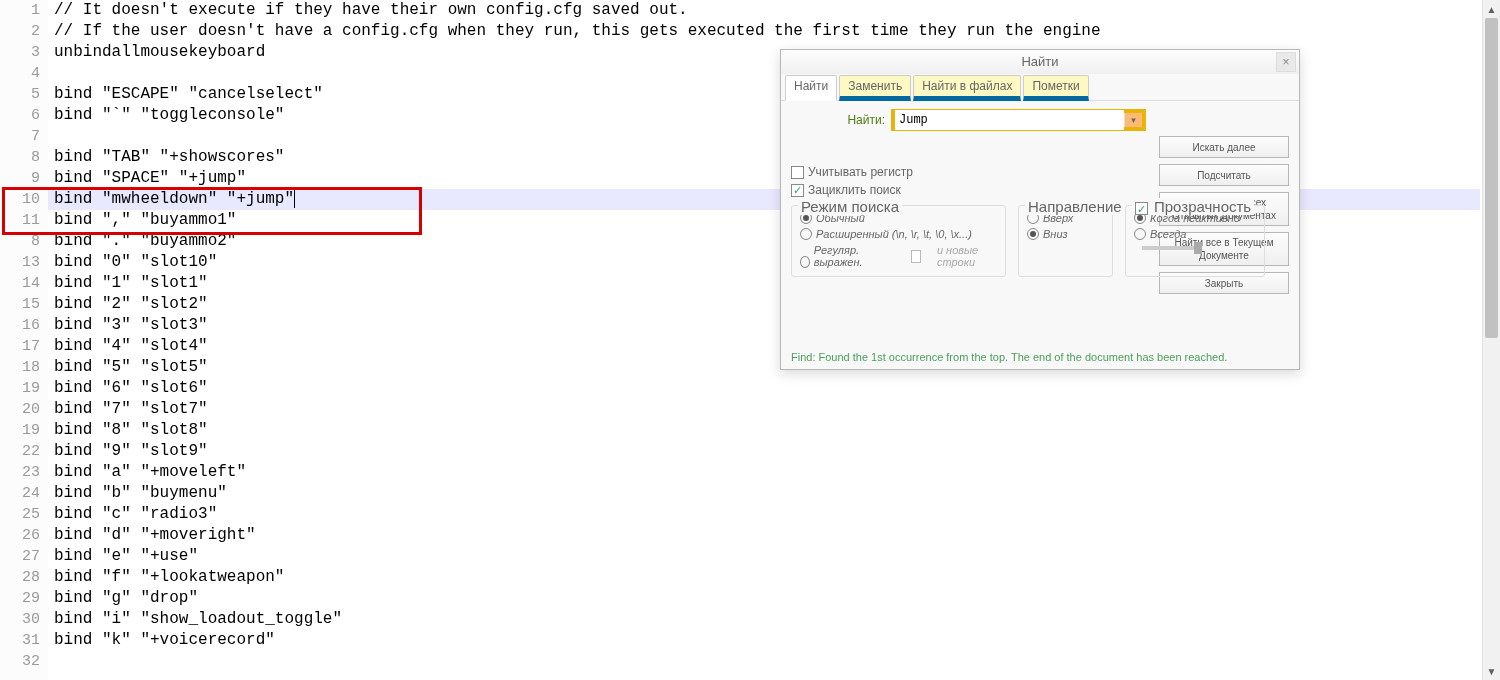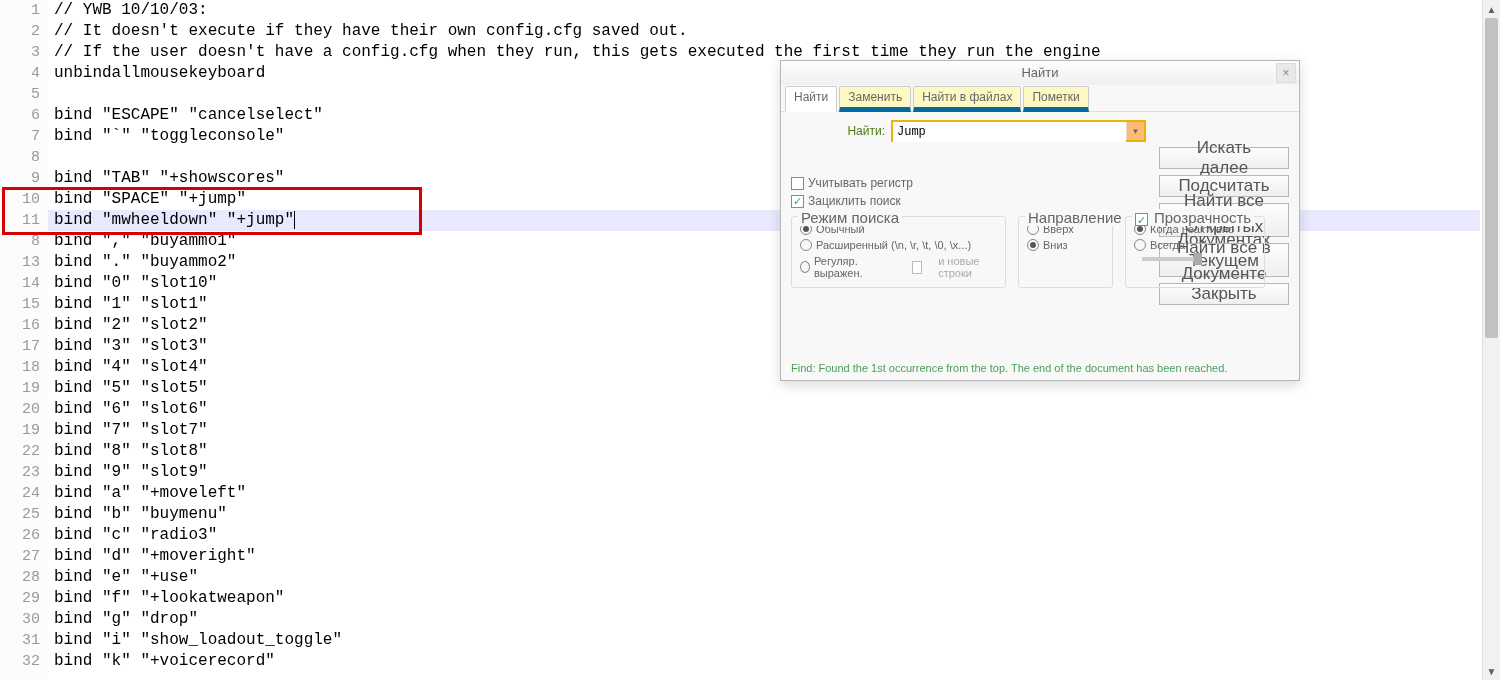--- a/index.html
+++ b/index.html
@@ -12,46 +12,46 @@
   .line-num { height:21px; line-height:21px; text-align:right; padding-right:8px; color:#9a9a9a; font-family: 'Courier New', monospace; font-size:15px;}
   .hl-row { background:#e8e8ff; }
   .highlight-box { position:absolute; border:3px solid #d60000; pointer-events:none; }
   .caret { display:inline-block; width:0; border-left:1px solid #000; height:18px; vertical-align:middle;}
   .scrollbar { position:absolute; right:0; top:0; width:18px; height:680px; background:#f1f1f1; border-left:1px solid #e3e3e3;}
   .scrollbar-up,.scrollbar-down { height:18px; background:#f1f1f1; display:flex; align-items:center; justify-content:center; cursor:pointer;}
   .scrollbar-track { position:absolute; top:18px; bottom:18px; left:0; right:0; }
   .scrollbar-thumb { position:absolute; left:2px; right:2px; top:0; height:320px; background:#c1c1c1; border-radius:2px;}
   .arrow { font-size:10px; color:#606060; }
   
-  .dlg { position:absolute; left:780px; top:60px; width:520px; background:#f8f8f8; border:1px solid #b7b7b7; box-shadow:0 4px 12px rgba(0,0,0,.15); }
+  .dlg { position:absolute; left:780px; top:49px; width:520px; background:#f8f8f8; border:1px solid #b7b7b7; box-shadow:0 4px 12px rgba(0,0,0,.15); }
   .dlg-title { height:24px; line-height:24px; text-align:center; font-size:13px; color:#666; position:relative; background:linear-gradient(#fdfdfd,#f0f0f0);}
   .dlg-close { position:absolute; right:3px; top:2px; width:20px; height:20px; background:#e9e9e9; display:flex; align-items:center; justify-content:center; font-size:12px; color:#888; cursor:pointer; border:1px solid #ddd;}
   .tabs { display:flex; background:#f8f8f8; font-size:12px; border-bottom:1px solid #ddd; padding:1px 4px 0 4px;}
   .tab { padding:3px 8px; border:1px solid #ccc; border-bottom:1px solid #fff; margin-right:2px; margin-bottom:-1px; background:#fff; color:#666; cursor:pointer; border-radius:2px 2px 0 0;}
   .tab.inactive { background:#fef9c3; border-bottom:5px solid #0369a1;}
   .dlg-body { padding:8px 10px 6px 10px; }
   .row { display:flex; align-items:center; margin-bottom:6px;}
   .label { width:100px; text-align:right; font-size:12px; color:#4d7c0f; padding-right:6px;}
-  .combo { flex:1; height:22px; border:2px solid #eab308; background:#fdba74; display:flex; position:relative;}
+  .combo { flex:1; height:22px; border:4px solid #eab308; background:#fdba74; display:flex; align-items:center; position:relative;}
   .combo input { border:none; outline:none; height:20px; padding:0 4px; font-size:12px; font-family:'Courier New',monospace; flex:1;}
   .combo-btn { width:18px; text-align:center; font-size:9px; color:#666; border-left:1px solid #ddd; height:100%; display:flex; align-items:center; justify-content:center; cursor:pointer;}
   .btn-col { position:absolute; right:10px; top:35px; width:130px; display:flex; flex-direction:column; gap:6px;}
-  .btn { height:22px; border:1px solid #b7b7b7; background:linear-gradient(#fdfdfd,#efefef); font-size:17px; color:#555; display:flex; align-items:center; justify-content:center; cursor:pointer; text-align:center; padding:0 16px;}
+  .btn { height:22px; border:1px solid #b7b7b7; background:linear-gradient(#fdfdfd,#efefef); font-size:10px; color:#555; display:flex; align-items:center; justify-content:center; cursor:pointer; text-align:center; padding:0 4px;}
   .btn.double { height:34px; line-height:13px;}
   .checks { margin-top:34px; font-size:12px; color:#666;}
   .check { display:flex; align-items:center; margin-bottom:4px; gap:4px;}
   .checkbox { width:13px; height:13px; border:1px solid #888; background:#fff; display:inline-flex; align-items:center; justify-content:center; font-size:10px; line-height:10px;}
   .checkbox.checked::after { content:"✓"; color:#2a6; font-size:11px;}
   .groups { display:flex; gap:12px; margin-top:8px; font-size:11px; color:#666;}
   .group { border:1px solid #ddd; border-radius:3px; padding:6px 8px 8px 8px; position:relative;}
   .group-title { position:absolute; top:-8px; left:6px; background:#f8f8f8; padding:0 3px; font-size:15px;}
   .g1 { width:215px; }
   .g2 { width:95px; }
   .g3 { width:140px; }
-  .radio { display:flex; align-items:center; gap:4px; margin-bottom:4px;}
+  .radio { display:flex; align-items:flex-end; gap:4px; margin-bottom:4px;font-style:italic;}
   .radio-dot { width:12px; height:12px; border:1px solid #888; border-radius:50%; display:inline-flex; align-items:center; justify-content:center;}
   .radio-dot.on::after { content:""; width:6px; height:6px; background:#555; border-radius:50%;}
   .slider-row { display:flex; align-items:center; margin-top:6px;}
   .slider { width:60px; height:4px; background:#ccc; margin-left:8px; position:relative;}
   .slider-th { position:absolute; width:8px; height:12px; background:#aaa; top:-4px; right:0;}
   .sub-check { margin-left:18px; display:flex; align-items:center; gap:16px; color:#aaa; font-size:11px;}
   .dlg-status { padding:4px 10px 6px 10px; font-size:11px; color:#4a9e5c;}
 </style>
 </head>
 <body>
@@ -87,21 +87,20 @@
         <div class="line-num">25</div>
         <div class="line-num">26</div>
         <div class="line-num">27</div>
         <div class="line-num">28</div>
         <div class="line-num">29</div>
         <div class="line-num">30</div>
         <div class="line-num">31</div>
         <div class="line-num">32</div>
       </div>
     <div class="code-area" id="code">
-        <div class="line">// YWB 10/10/03:</div>
         <div class="line">// It doesn't execute if they have their own config.cfg saved out.</div>
         <div class="line">// If the user doesn't have a config.cfg when they run, this gets executed the first time they run the engine</div>
         <div class="line">unbindallmousekeyboard</div>
         <div class="line"></div>
         <div class="line">bind "ESCAPE" "cancelselect"</div>
         <div class="line">bind "`" "toggleconsole"</div>
         <div class="line"></div>
         <div class="line">bind "TAB" "+showscores"</div>
         <div class="line">bind "SPACE" "+jump"</div>
         <div class="line hl-row">bind "mwheeldown" "+jump"<span class="caret"></span></div>

